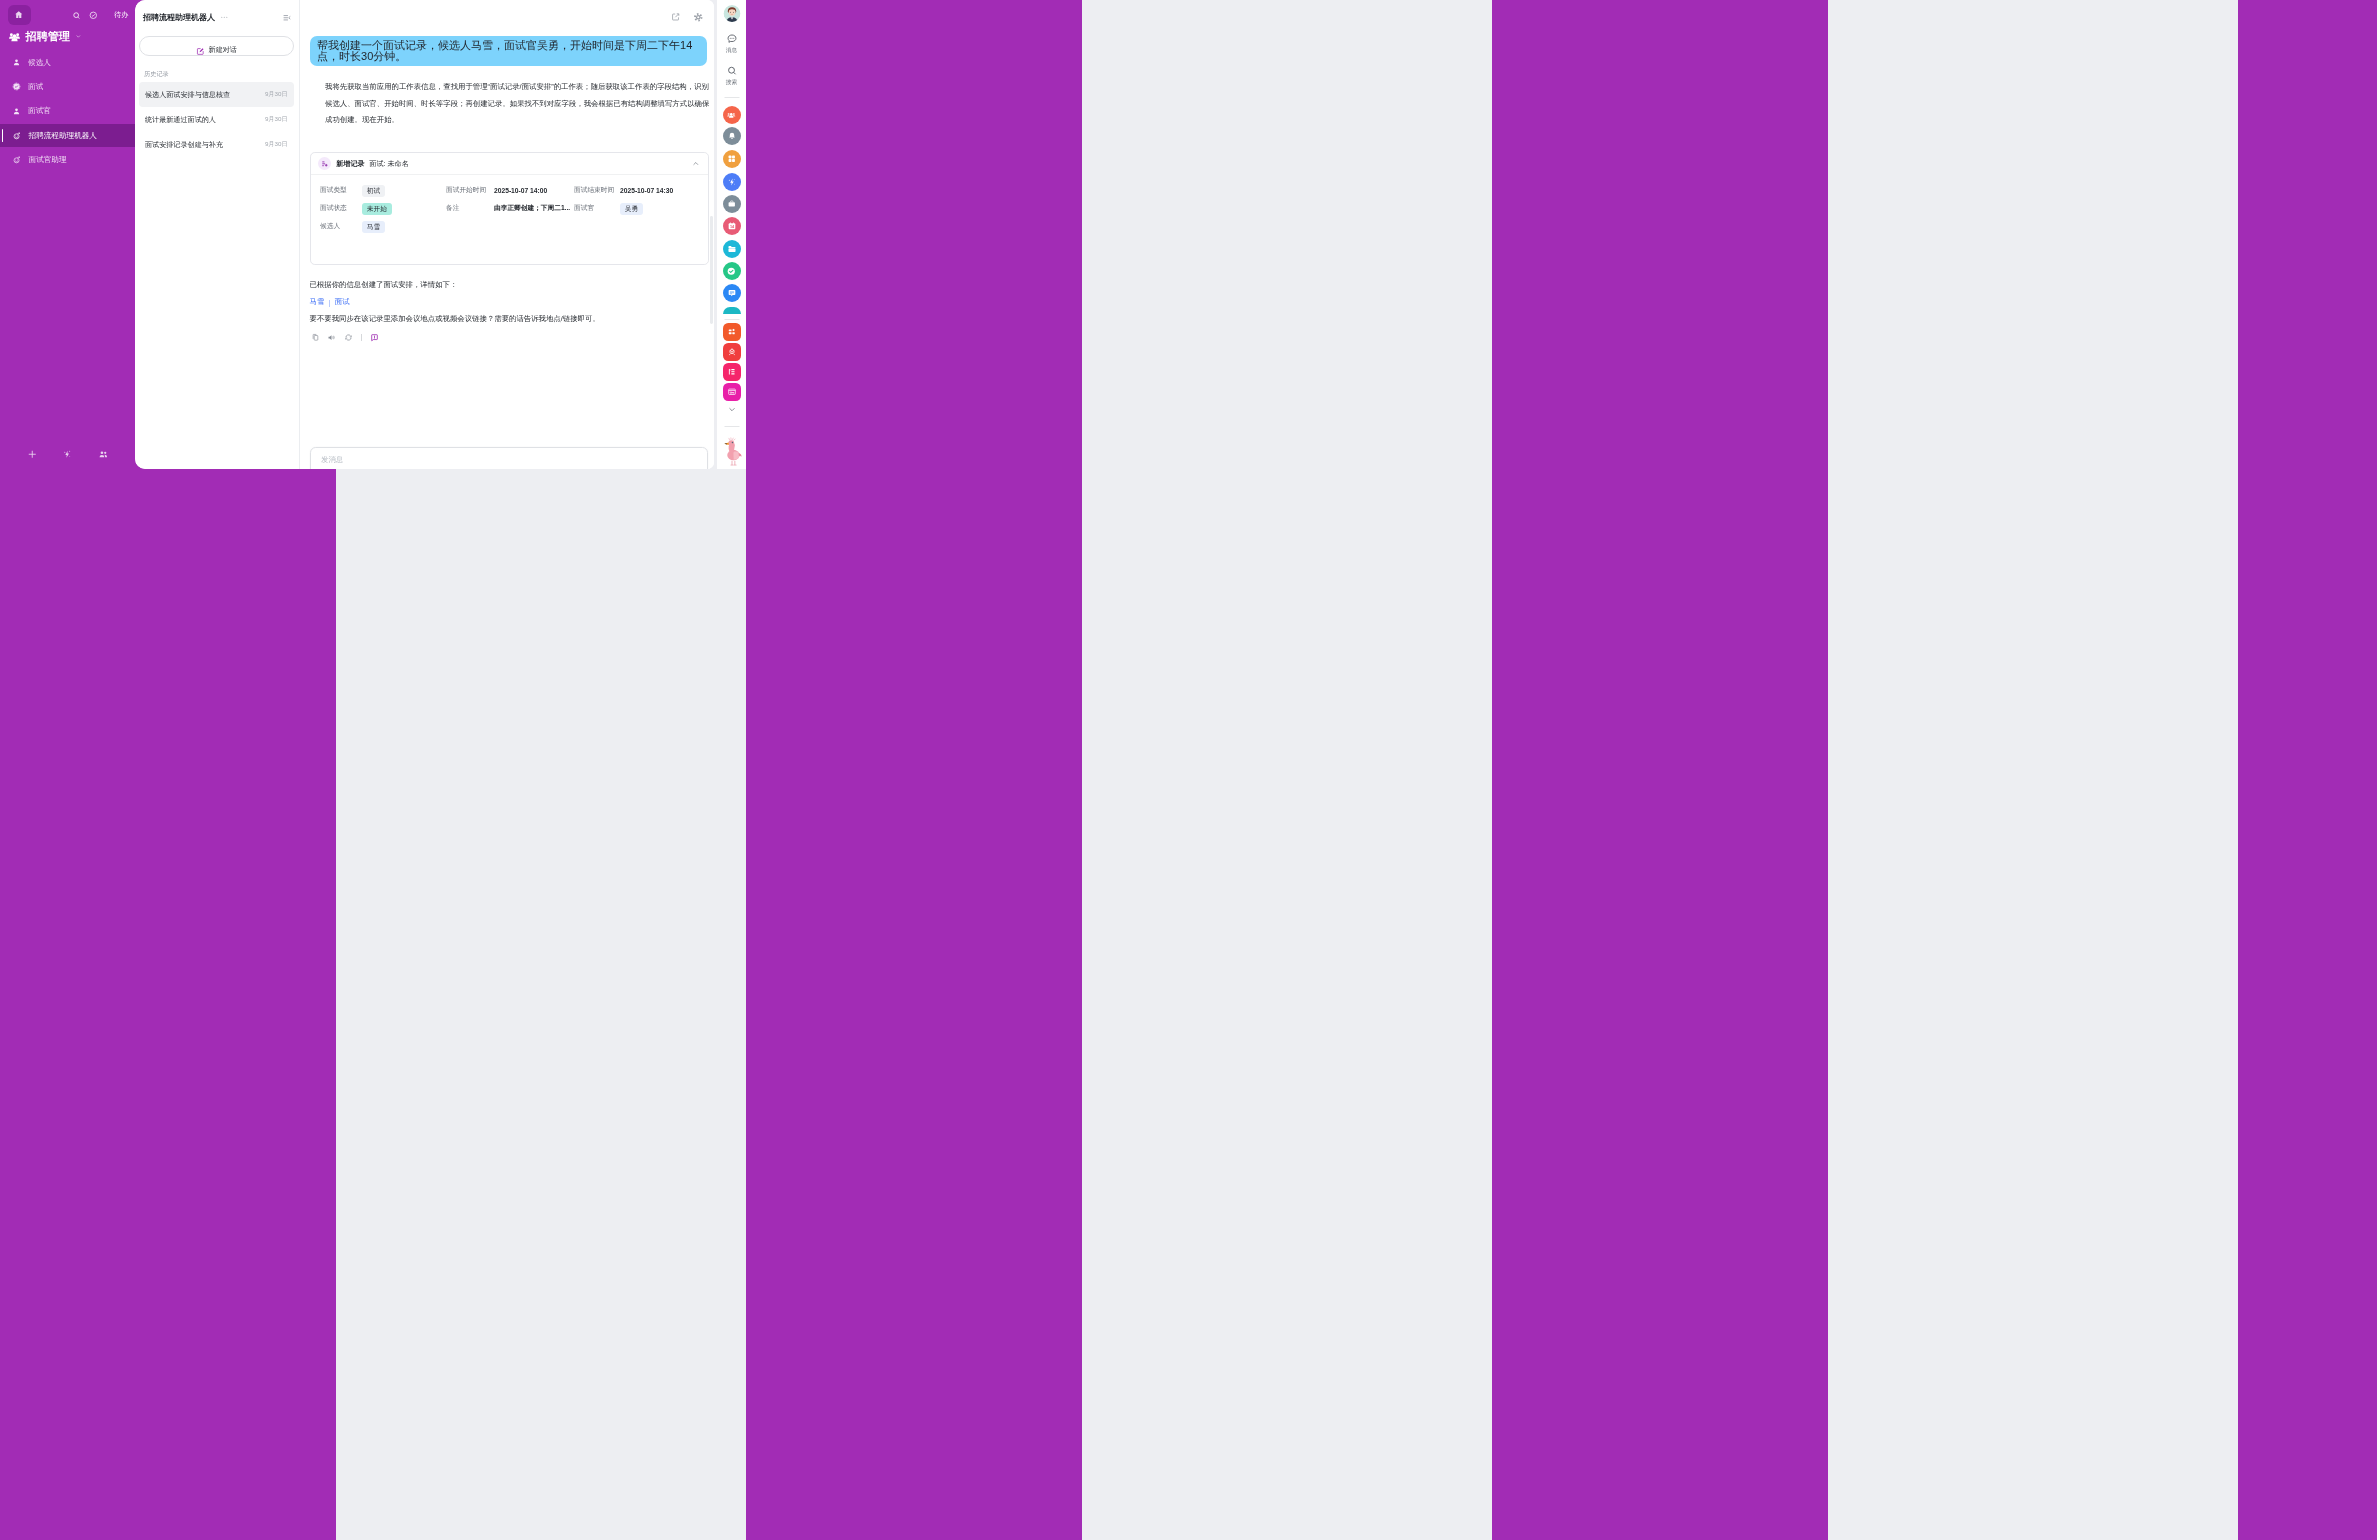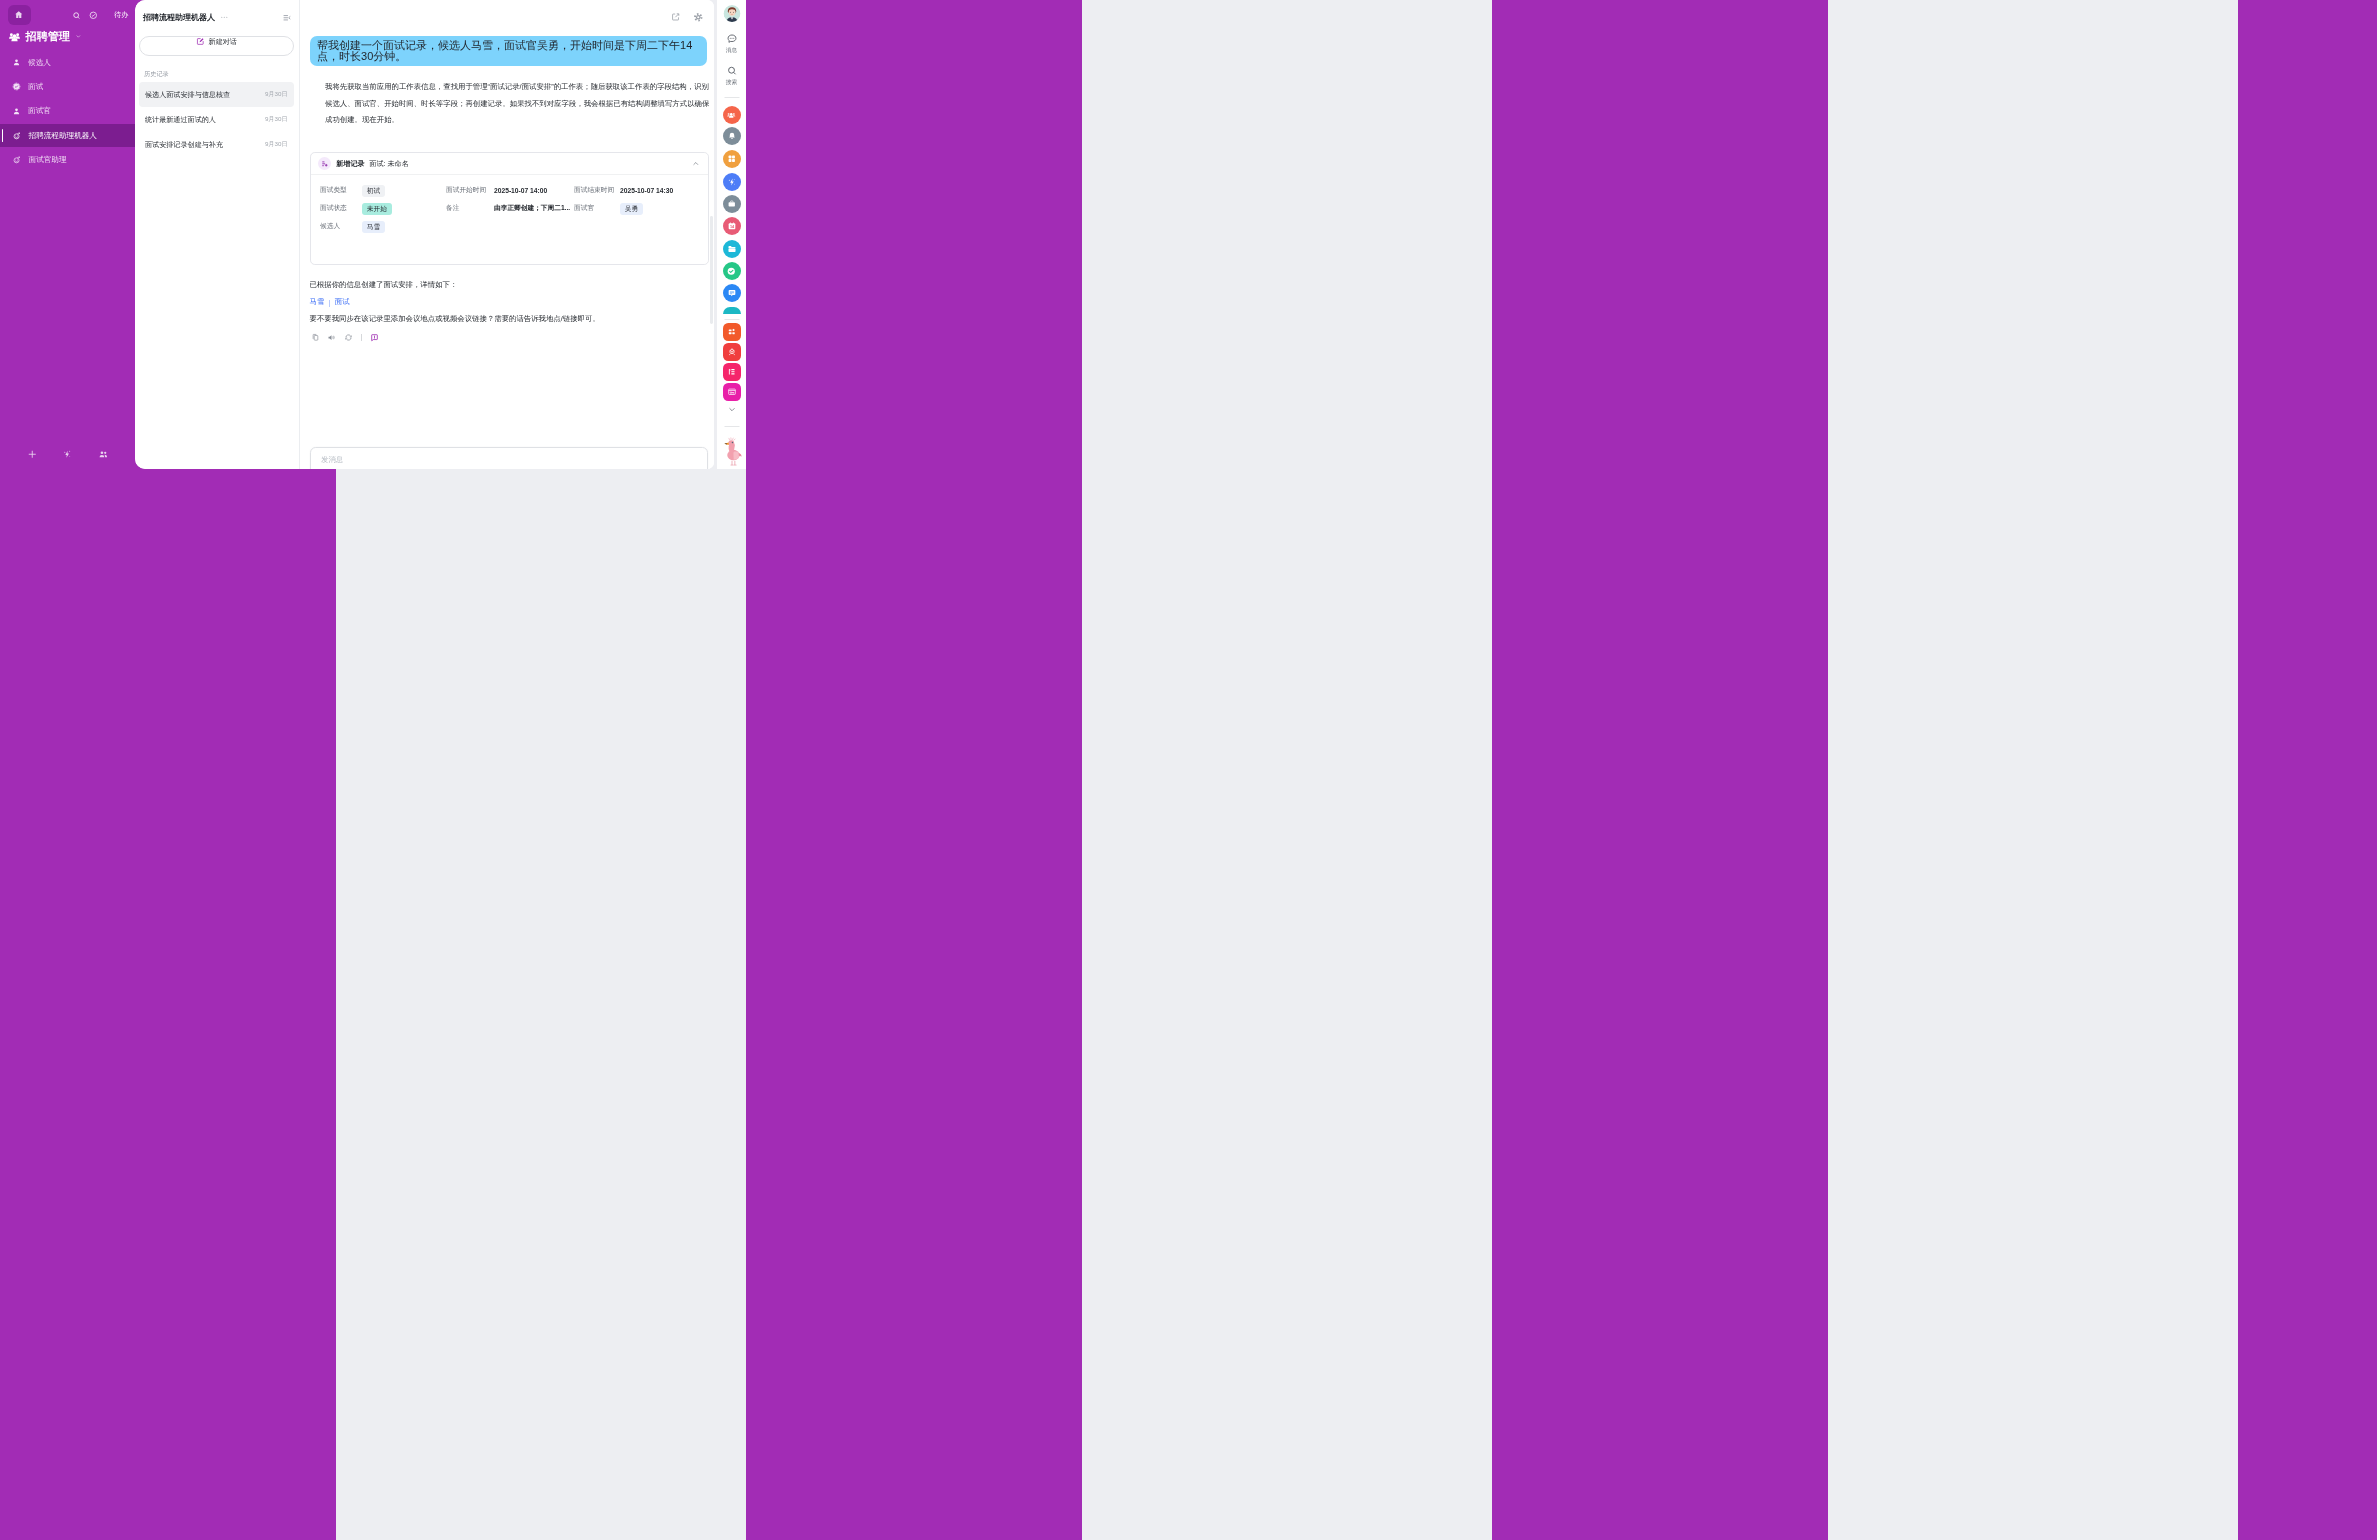--- a/index.html
+++ b/index.html
@@ -25,21 +25,21 @@
 
   
   .main-panel { position:absolute; left:135px; top:0; width:579px; height:469px; background:#fff; border-radius:10.5px 6.7px 6.7px 10.5px; overflow:hidden; }
 
   
   .chatlist { position:absolute; left:0; top:0; width:165px; height:100%; border-right:0.5px solid #ebedf0; background:#fff; }
   .cl-head { position:absolute; top:10.5px; left:8px; right:8px; height:14.3px; display:flex; align-items:center; }
   .cl-title { font-size:8px; font-weight:700; color:#1f2329; }
   .cl-ellipsis { margin-left:4.8px; cursor:pointer; display:flex; }
   .cl-collapse { margin-left:auto; cursor:pointer; display:flex; }
-  .new-chat { position:absolute; top:36px; left:3.8px; right:5.2px; height:20.4px; border:0.5px solid #dfe1e5; background:#fff; border-radius:10.5px; display:flex; align-items:flex-start; justify-content:center; gap:4.3px; font-size:7.1px; color:#1f2329; cursor:pointer; }
+  .new-chat { position:absolute; top:36px; left:3.8px; right:5.2px; height:20.4px; border:0.5px solid #dfe1e5; background:#fff; border-radius:10.5px; display:flex; align-items:flex-end; justify-content:center; gap:4.3px; font-size:7.1px; color:#1f2329; cursor:pointer; }
   .hist-label { position:absolute; top:70px; left:9px; font-size:6.2px; color:#8f959e; }
   .hist-list { position:absolute; top:82px; left:3.8px; right:5.2px; }
   .hist-item { height:25px; border-radius:3.8px; display:flex; align-items:center; justify-content:space-between; padding:0 6.2px; cursor:pointer; }
   .hist-item.active { background:#f1f2f4; }
   .hi-title { font-size:7.1px; color:#1f2329; white-space:nowrap; overflow:hidden; }
   .hi-date { font-size:6.2px; color:#a2a7ae; flex:none; margin-left:4.8px; }
 
   
   .chatarea { position:absolute; left:165px; top:0; right:0; bottom:0; background:#fff; }
   .top-icons { position:absolute; top:12px; right:10.5px; display:flex; gap:12.4px; }

